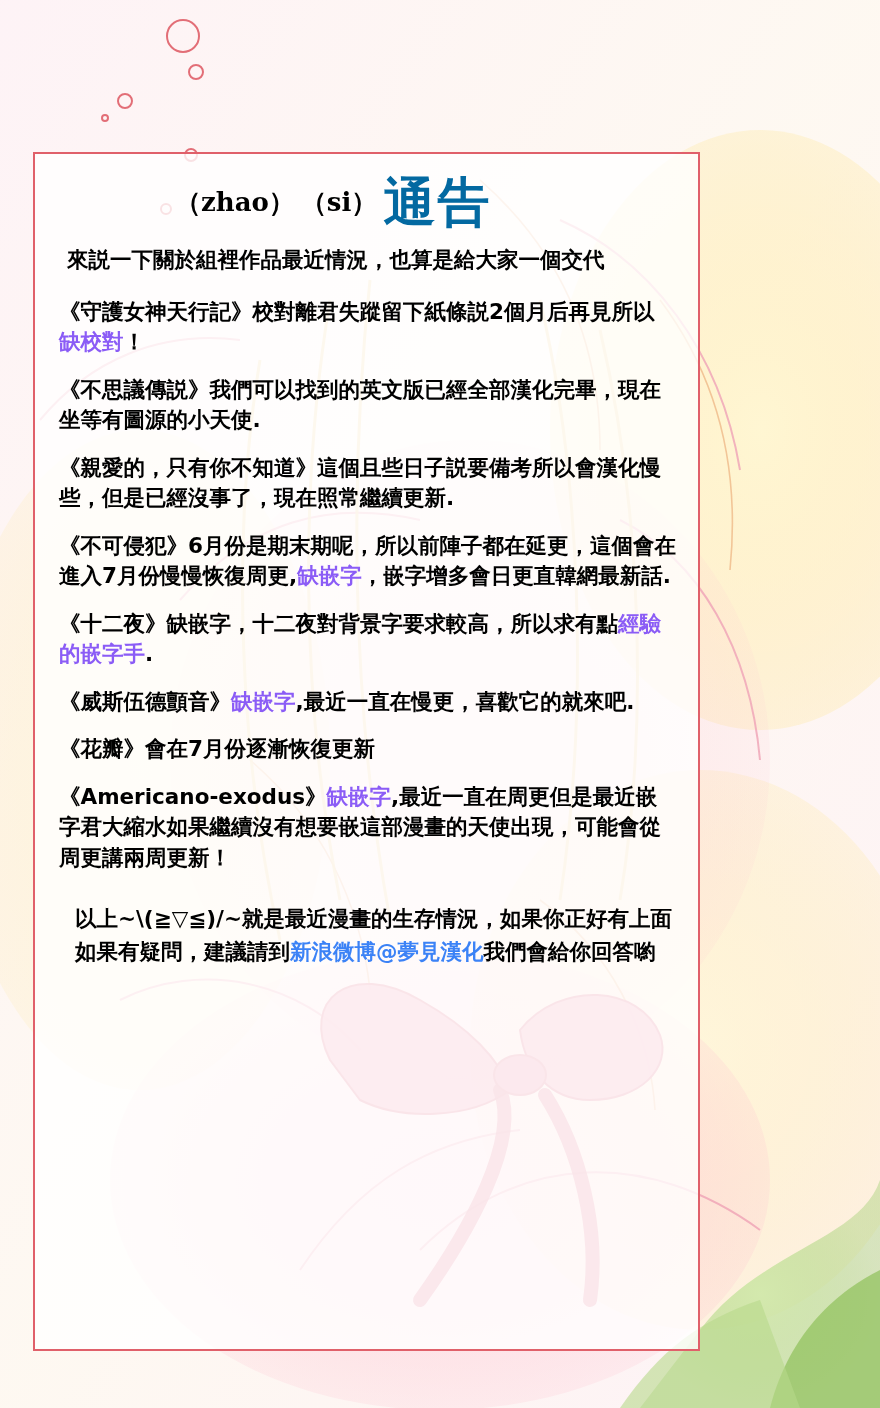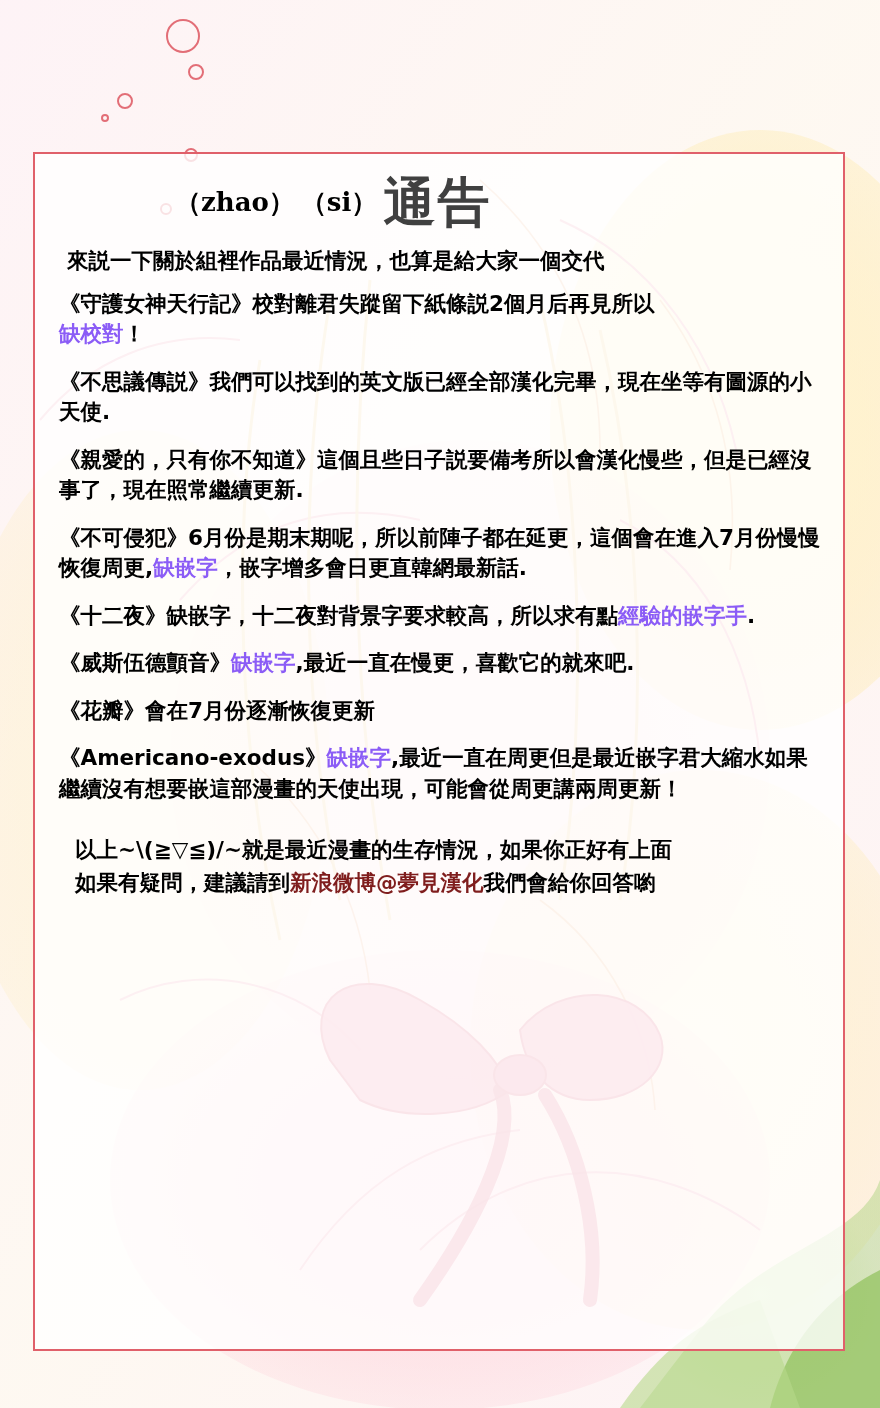--- a/index.html
+++ b/index.html
@@ -21,21 +21,21 @@
     inset: 0;
     z-index: 0;
   }
   #bg svg { display: block; width: 100%; height: 100%; }
 
   
   #panel {
     position: absolute;
     left: 33px;
     top: 152px;
-    width: 812px;
+    width: 667px;
     height: 1199px;
     border: 2px solid #e0606a;
     background: rgba(255,255,255,0.80);
     box-sizing: border-box;
     z-index: 5;
     padding: 0;
   }
 
   .title-row {
     display: flex;
@@ -48,41 +48,41 @@
     font-size: 26px;
     color: #000;
     font-weight: 700;
     letter-spacing: 0px;
     padding-bottom: 8px;
     font-family: "DejaVu Serif", serif;
   }
   .title-big {
     font-size: 52px;
     font-weight: 900;
-    color: #404040;
+    color: #0369a1;
     line-height: 1;
     letter-spacing: 2px;
     font-family: "DejaVu Sans", "Liberation Sans", sans-serif;
   }
 
   .body-text {
     padding: 18px 22px 0 24px;
     font-size: 21.5px;
     line-height: 1.42;
     color: #000;
     font-weight: 700;
     font-family: "DejaVu Sans", "Liberation Sans", sans-serif;
   }
   .para {
     margin: 0 0 17px 0;
     text-indent: 0;
   }
-  .para.first { margin-bottom: 12px; padding-left: 8px; }
+  .para.first { margin-bottom: 20px; padding-left: 8px; font-family: Liberation Mono, monospace; }
   .hl-blue { color: #8b5cf6; }
-  .hl-red  { color: #7f1d1d; margin-top: 40px; }
+  .hl-red  { color: #3b82f6; margin-top: 40px; }
 
   .footer {
     padding: 14px 22px 0 40px;
     font-size: 21.5px;
     line-height: 1.38;
     font-weight: 700;
     color: #000;
   }
   .footer .line { margin: 0 0 3px 0; }
 </style>

